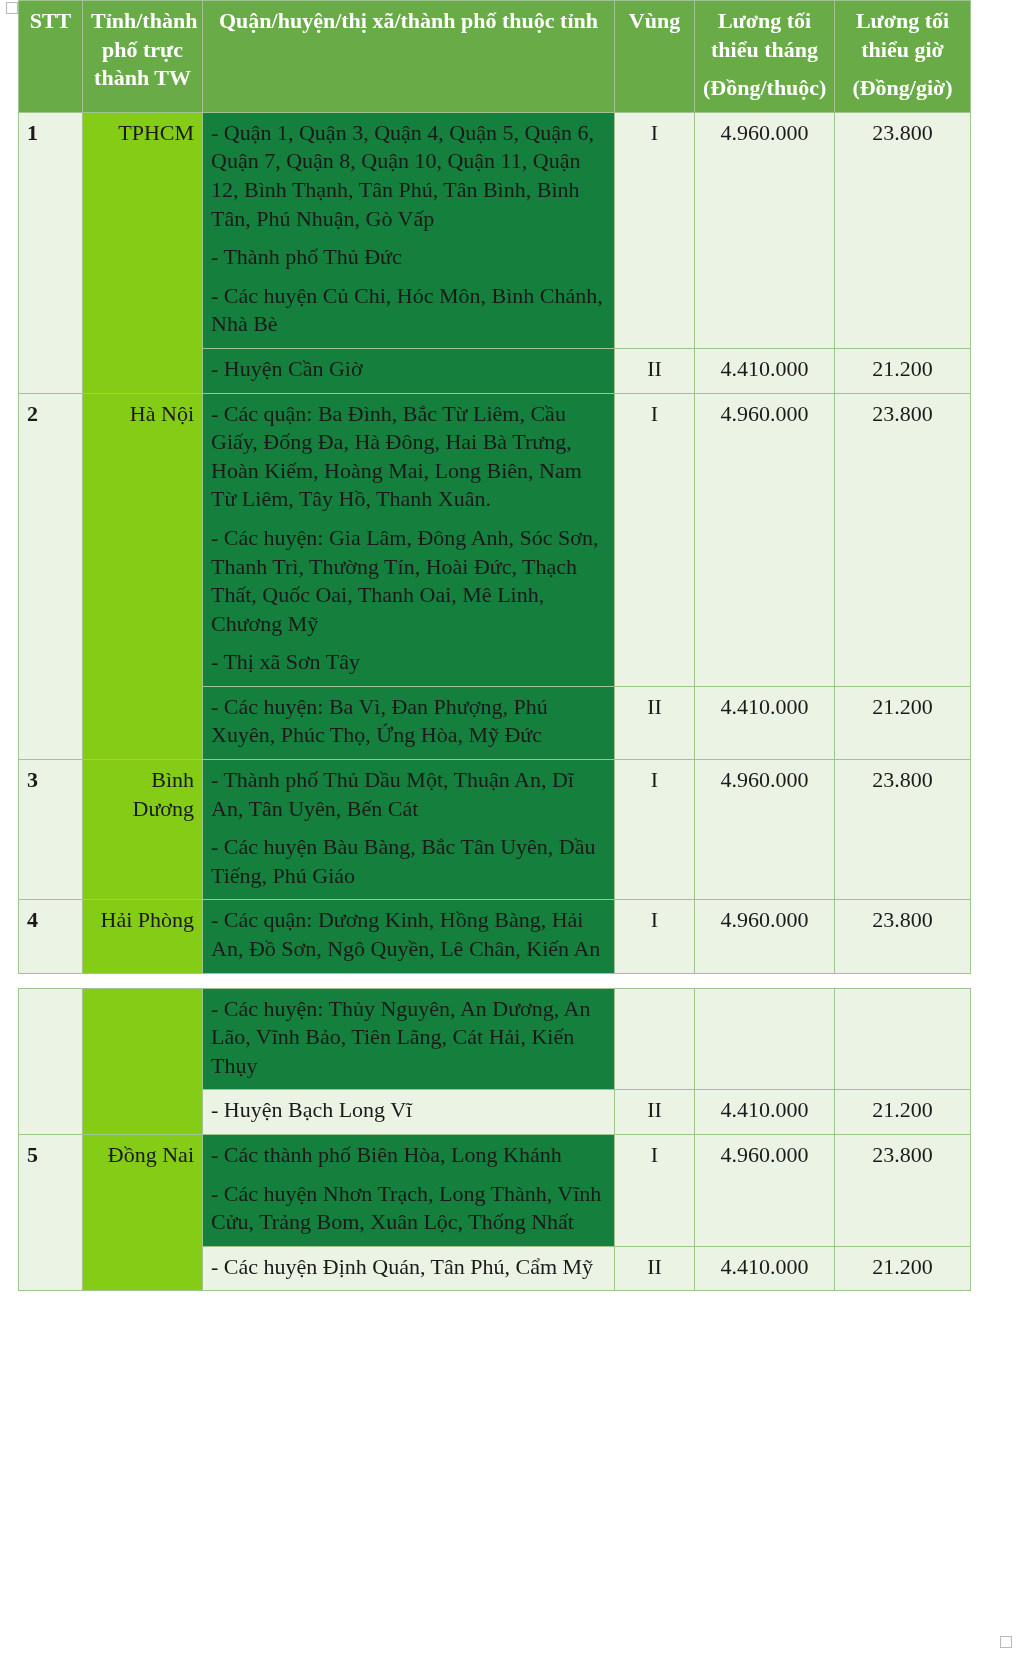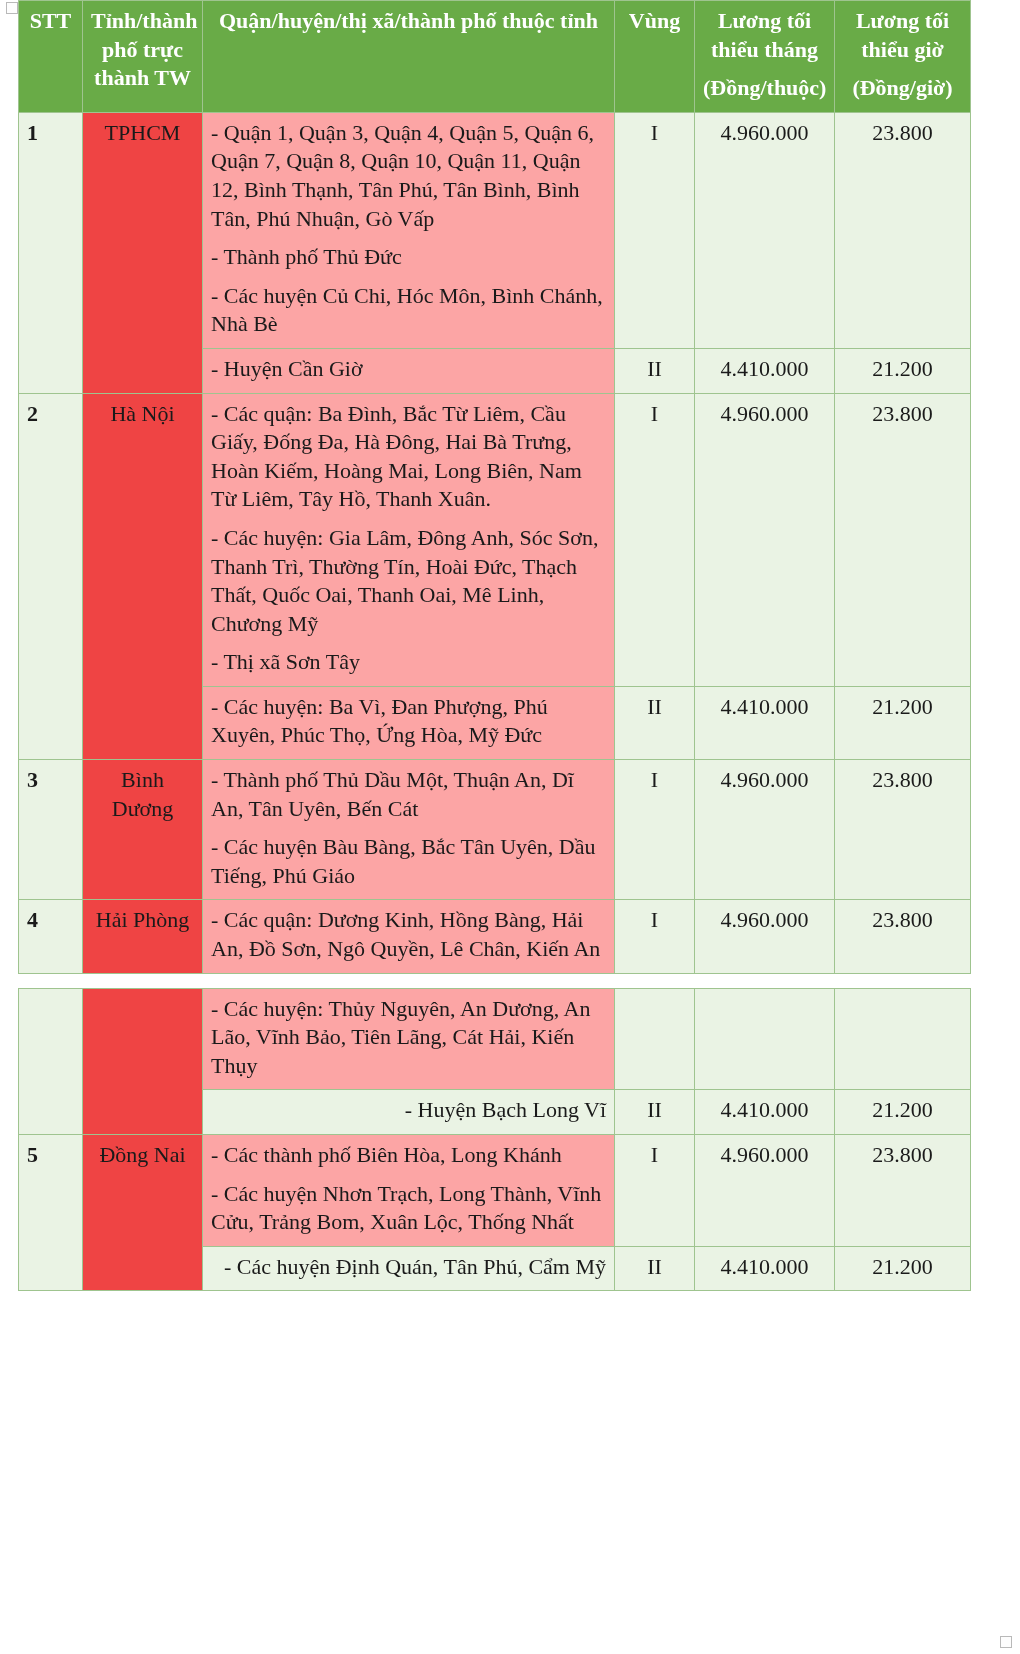--- a/index.html
+++ b/index.html
@@ -62,34 +62,33 @@
   col.c-zone { width: 80px; }
   col.c-month { width: 140px; }
   col.c-hour { width: 136px; }
 
   td.stt {
     text-align: left;
     font-weight: bold;
     background: #eaf3e4;
   }
   td.prov {
-    text-align: center;
-    background: #ef4444;
+    text-align: right;
+    background: #84cc16;
   }
   td.dist {
-    background: #fca5a5;
+    background: #15803d;
     text-align: left;
   }
   td.zone, td.month, td.hour {
     text-align: center;
     background: #eaf3e4;
   }
   td.dist-alt {
     background: #eaf3e4;
-    text-align: right;
   }
   .dist-line { margin: 0 0 10px 0; }
   .dist-line:last-child { margin-bottom: 0; }
 
   
   .page-gap {
     height: 14px;
     background: #ffffff;
   }
   .frag2 { position: relative; }

